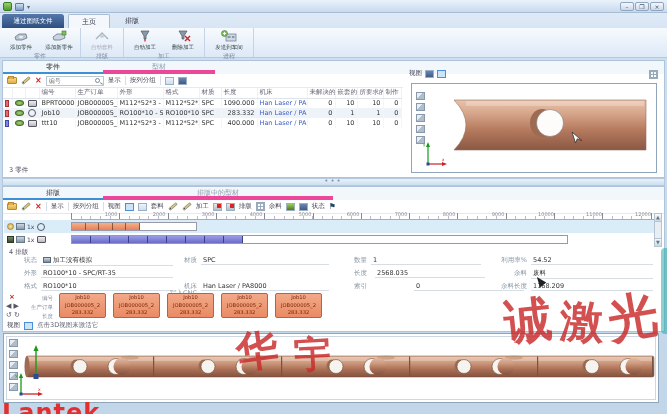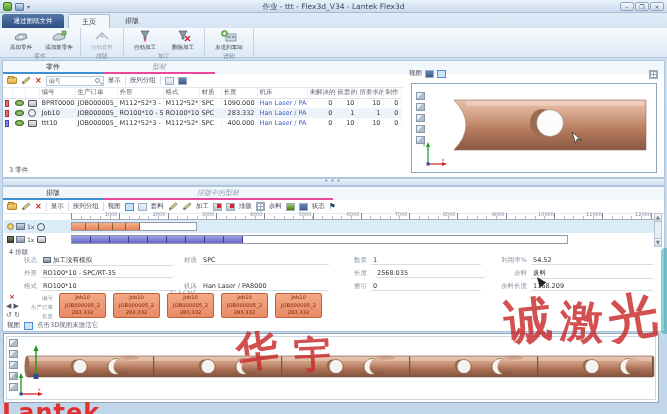--- a/index.html
+++ b/index.html
@@ -32,21 +32,21 @@
   .rbtn{width:36px;display:flex;flex-direction:column;align-items:center;gap:1px;padding-top:1px;}
   .rbtn .lbl{font-size:6px;color:#344;white-space:nowrap;transform:scale(.92);}
   .rbtn.disabled .lbl{color:#aab;}
   .glabel{font-size:6px;color:#7a8aa0;text-align:center;height:8px;}
   .ico16{width:16px;height:12px;}
   
   .panel{position:absolute;left:2px;width:663px;background:#fff;border:1px solid #aec4da;}
   .ptabs{display:flex;height:13px;background:#f2f7fc;}
   .ptab{text-align:center;font-size:7px;line-height:12px;}
   .ptab.active{color:#333;border-bottom:2px solid #3f8fd4;}
-  .ptab.inactive{color:#90a0b0;border-bottom:2px solid #ec4899;font-style:italic;}
+  .ptab.inactive{color:#90a0b0;border-bottom:4px solid #ec4899;}
   .ptoolbar{display:flex;align-items:center;gap:4px;height:14px;padding:0 4px;border-bottom:1px solid #e3eaf2;}
   .tsep{width:1px;height:9px;background:#d4dde8;}
   .tbtn{font-size:6.5px;color:#445;}
   .ico-folder{width:10px;height:7px;background:linear-gradient(#f6d98a,#e2ae46);border:1px solid #b98a30;border-radius:1px;position:relative;}
   .ico-folder:before{content:"";position:absolute;left:0;top:-2px;width:4px;height:2px;background:#e2ae46;border:1px solid #b98a30;border-bottom:none;}
   .ico-pencil{width:10px;height:3px;background:linear-gradient(90deg,#333 15%,#e8c050 15%);border:1px solid #997;border-radius:1px;transform:rotate(-40deg);}
   .ico-x{color:#c22;font-weight:bold;font-size:8px;line-height:8px;}
   .searchbox{display:flex;align-items:center;width:58px;height:10px;border:1px solid #b9c6d4;background:#fff;padding:0 2px;gap:2px;}
   .searchbox input{border:none;outline:none;width:44px;font-size:6px;color:#999;padding:0;font-family:inherit;}
   .mag{width:5px;height:5px;border:1px solid #789;border-radius:50%;position:relative;flex:none;}
@@ -134,21 +134,20 @@
 <body>
 
 <div class="app">
 
   <div class="titlebar">
     <div class="qat">
       <div class="appico"></div>
       <div class="saveico"></div>
       <div class="qatdrop">▾</div>
     </div>
-    <div class="wtitle">作业 - ttt - Flex3d_V34 - Lantek Flex3d</div>
     <div class="winbtns">
       <div class="winbtn">–</div>
       <div class="winbtn">❐</div>
       <div class="winbtn">×</div>
     </div>
   </div>
 
   <div class="tabrow">
     <div class="filebtn">通过图纸文件</div>
     <div class="rtab active" style="left:68px;width:42px;">主页</div>
@@ -504,21 +503,21 @@
       </div>
 
     <div class="fld" style="left:334px;top:68px;">
         <div class="flabel" style="width:30px;text-align:right;">数量</div>
         <div class="fval" style="width:110px;margin-left:4px;">1</div>
       </div>
     <div class="fld" style="left:334px;top:81px;">
         <div class="flabel" style="width:30px;">长度</div>
         <div class="fval" style="width:110px;margin-left:8px;">2568.035</div>
       </div>
-    <div class="fld" style="left:334px;top:94px;">
+    <div class="fld" style="left:334px;top:94px;gap:43px;">
         <div class="flabel" style="width:30px;">索引</div>
         <div class="fval" style="width:110px;margin-left:4px;">0</div>
       </div>
 
     <div class="fld" style="left:486px;top:68px;">
         <div class="flabel" style="width:38px;">利用率%</div>
         <div class="fval" style="width:122px;margin-left:4px;">54.52</div>
       </div>
     <div class="fld" style="left:486px;top:81px;">
         <div class="flabel" style="width:38px;">余料</div>

